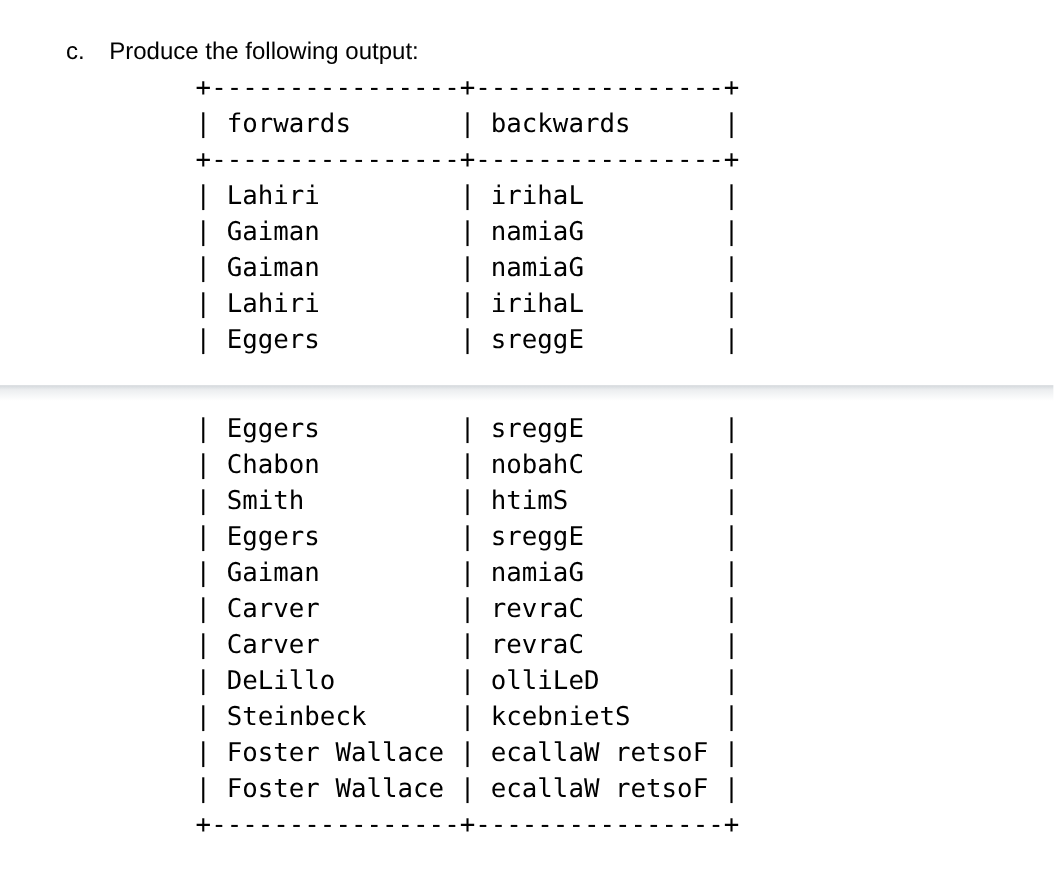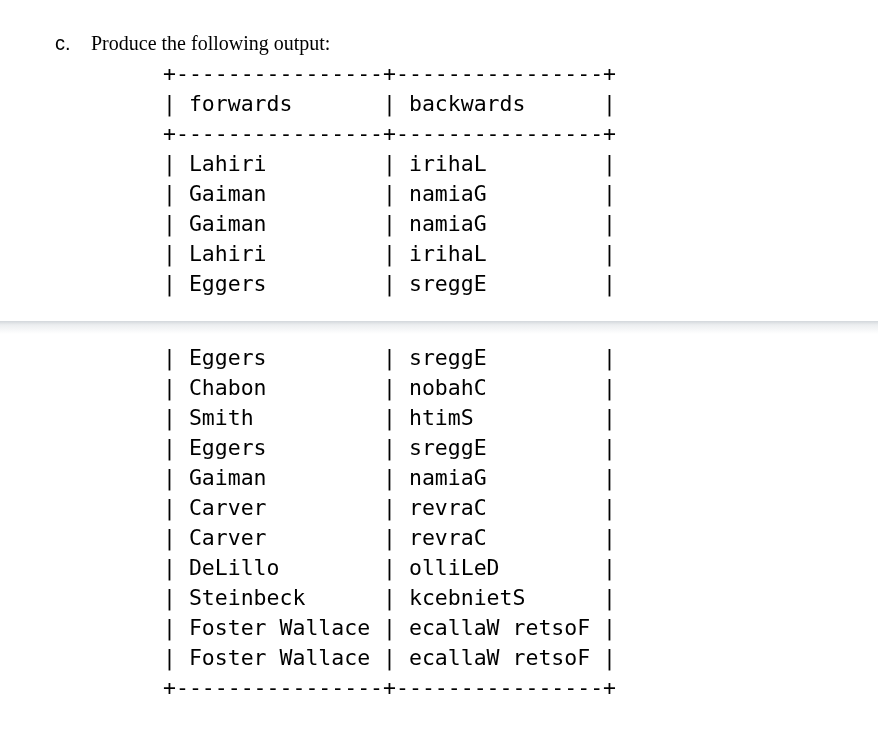--- a/index.html
+++ b/index.html
@@ -25,21 +25,21 @@
     color: #000000;
     font-family: "Liberation Sans", sans-serif;
   }
   .exercise-prompt {
     position: absolute;
     left: 91px;
     top: 32px;
     font-size: 20px;
     line-height: 22px;
     color: #000000;
-    font-family: Liberation Serif, serif;
+    font-family: Liberation Sans, sans-serif;
   }
   pre.ascii {
     position: absolute;
     left: 163px;
     margin: 0;
     font-family: "DejaVu Sans Mono", monospace;
     font-size: 21.5px;
     line-height: 30px;
     color: #000000;
     white-space: pre;

